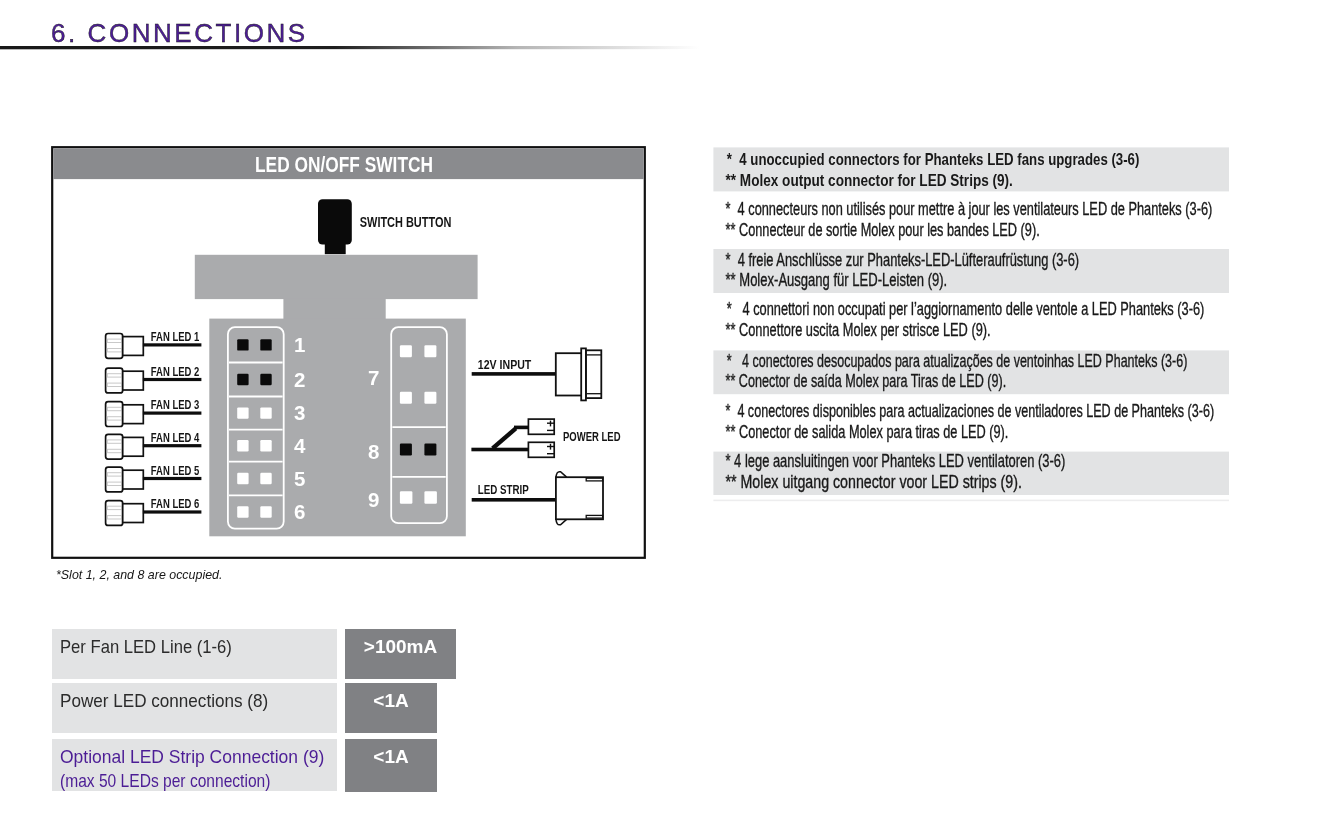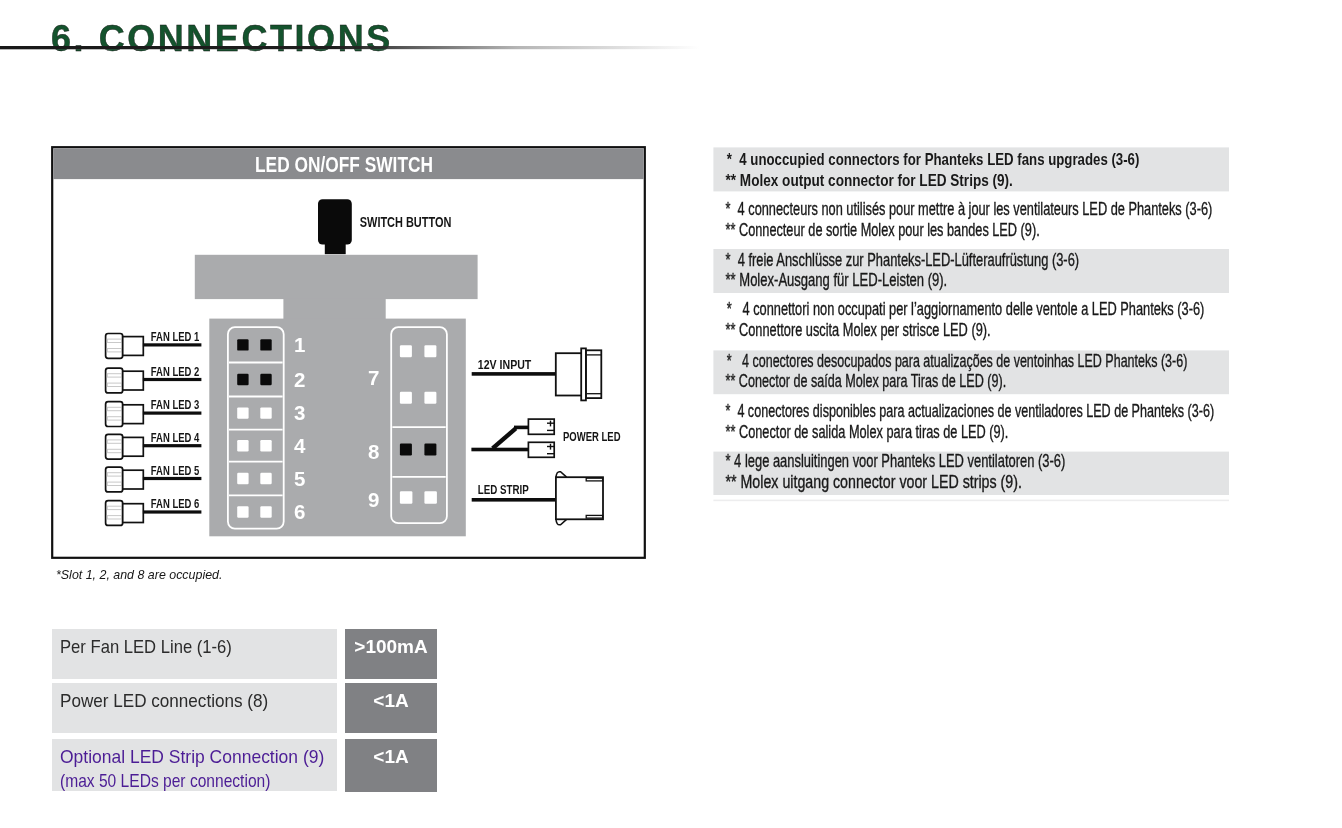--- a/index.html
+++ b/index.html
@@ -4,21 +4,21 @@
 <style>
   html,body{margin:0;padding:0;}
   body{width:1342px;height:828px;background:#fff;position:relative;overflow:hidden;
        font-family:"Liberation Sans",sans-serif;}
   .abs{position:absolute;}
   svg text{font-family:"Liberation Sans",sans-serif;}
 </style>
 </head>
 <body>
 
-<div class="abs" style="left:51px;top:18px;font-size:36px;letter-spacing:2.55px;color:#14532d;white-space:nowrap;font-weight:bold;-webkit-text-stroke:0.4px #161616;">6. CONNECTIONS</div>
+<div class="abs" style="left:51px;top:18px;font-size:26px;letter-spacing:2.55px;color:#4c1d95;white-space:nowrap;-webkit-text-stroke:0.4px #161616;">6. CONNECTIONS</div>
 
 <div class="abs" style="left:0;top:45.5px;width:760px;height:3px;background:linear-gradient(90deg,#191919 0%,#1e1e1e 44%,rgba(120,120,120,0.55) 68%,rgba(150,150,150,0) 92%);"></div>
 <div class="abs" style="left:0;top:48.5px;width:720px;height:1.5px;background:linear-gradient(90deg,rgba(60,60,60,0.38) 0%,rgba(120,120,120,0.2) 55%,rgba(160,160,160,0) 95%);"></div>
 
 <svg class="abs" style="left:51px;top:146px;" width="597" height="415" viewBox="51 146 597 415">
 
   <rect x="52.2" y="147.2" width="592.6" height="410.6" fill="#ffffff" stroke="#101010" stroke-width="2.2"></rect>
 
   <rect x="53.3" y="148.3" width="590.4" height="30.8" fill="#8a8b8e"></rect>
 
@@ -190,21 +190,21 @@
     <rect x="586.2" y="515.4" width="16.4" height="2.7" stroke-width="1.3"></rect>
   </g>
 </svg>
 
 <div class="abs" style="left:56px;top:567px;font-size:13.5px;font-style:italic;color:#161616;white-space:nowrap;transform:scaleX(0.92);transform-origin:0 0;">*Slot 1, 2, and 8 are occupied.</div>
 
 <div class="abs" style="left:52px;top:629px;width:285px;height:50px;background:#e2e3e4;"></div>
 
 <div class="abs" style="left:60px;top:636px;font-size:19px;color:#2b2b2b;white-space:nowrap;transform:scaleX(0.875);transform-origin:0 0;">Per Fan LED Line (1-6)</div>
 
-<div class="abs" style="left:345px;top:629px;width:92px;height:50px;background:#808184;color:#fff;font-size:19px;font-weight:bold;text-align:center;"><span style="display:inline-block;margin-top:7px;">&gt;100mA</span></div>
+<div class="abs" style="left:345px;top:629px;width:111px;height:50px;background:#808184;color:#fff;font-size:19px;font-weight:bold;text-align:center;"><span style="display:inline-block;margin-top:7px;">&gt;100mA</span></div>
 
 <div class="abs" style="left:52px;top:683px;width:285px;height:50px;background:#e2e3e4;"></div>
 
 <div class="abs" style="left:60px;top:690px;font-size:19px;color:#2b2b2b;white-space:nowrap;transform:scaleX(0.9);transform-origin:0 0;">Power LED connections (8)</div>
 
 <div class="abs" style="left:345px;top:683px;width:92px;height:50px;background:#808184;color:#fff;font-size:19px;font-weight:bold;text-align:center;"><span style="display:inline-block;margin-top:7px;">&lt;1A</span></div>
 
 <div class="abs" style="left:52px;top:738.5px;width:285px;height:52px;background:#e2e3e4;"></div>
 
 <div class="abs" style="left:60px;top:745px;font-size:19px;color:#4c1d95;line-height:24px;white-space:nowrap;"><span style="display:inline-block;transform:scaleX(0.92);transform-origin:0 0;">Optional LED Strip Connection (9)</span><br><span style="display:inline-block;transform:scaleX(0.82);transform-origin:0 0;">(max 50 LEDs per connection)</span></div>

